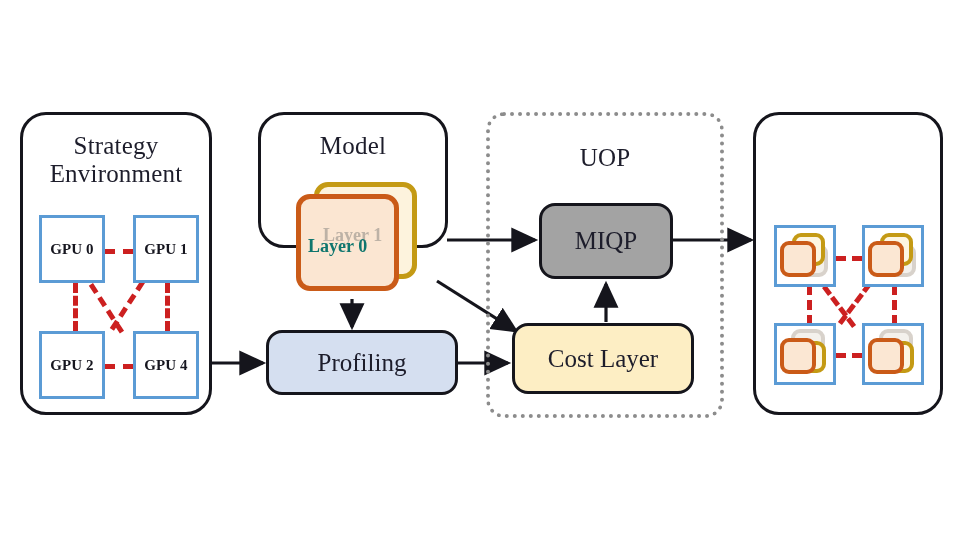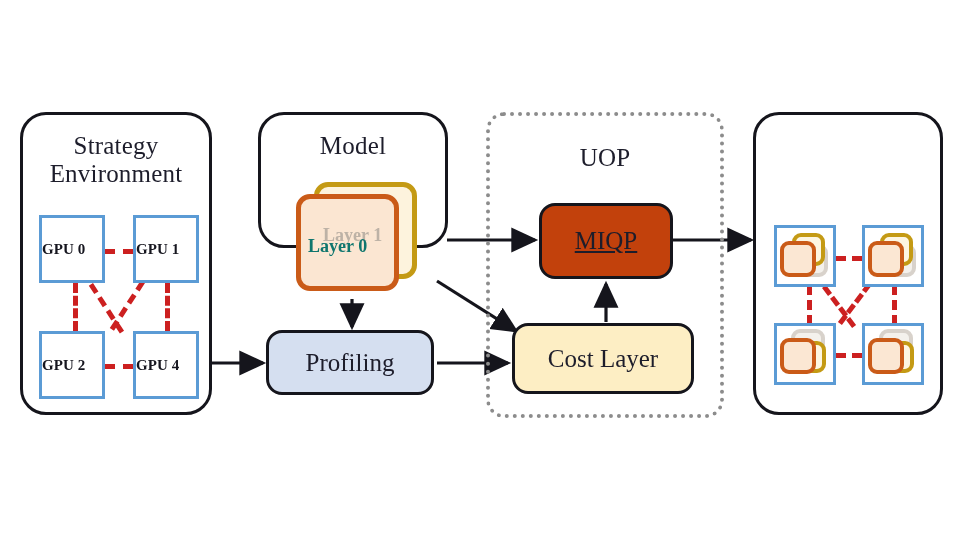--- a/index.html
+++ b/index.html
@@ -51,30 +51,30 @@
   .procbox {
     border: 3px solid #15151c;
     border-radius: 16px;
     display: flex;
     align-items: center;
     justify-content: center;
     font-size: 25px;
     color: #1d1d2b;
   }
   .procbox.profiling { background: #d5dff0; }
-  .procbox.miqp      { background: #c2410c; text-decoration: underline; }
+  .procbox.miqp      { background: #a3a3a3; }
   .procbox.costmodel { background: #fdeec4; }
 
   
   .gpu-square {
     border: 3px solid #5b9bd5;
     background: #ffffff;
     display: flex;
     align-items: center;
-    justify-content: flex-start;
+    justify-content: center;
     font-size: 15px;
     font-weight: 700;
     color: #16161f;
     letter-spacing: .1px;
   }
   .slot-square {
     border: 3px solid #5b9bd5;
     background: #ffffff;
   }
 
@@ -189,21 +189,21 @@
 
   <div class="abs panel" style="left:258px; top:112px; width:190px; height:136px;">
     <div class="panel-title" style="top:17px;">Model</div>
 
     <div class="card card-back" style="left:53px; top:67px; width:103px; height:97px;"></div>
     <div class="card card-front" style="left:35px; top:79px; width:103px; height:97px;"></div>
     <div class="card-label label-faded" style="left:62px; top:110px;">Layer 1</div>
     <div class="card-label label-front" style="left:47px; top:121px;">Layer 0</div>
   </div>
 
-  <div class="abs procbox profiling" style="left:266px; top:330px; width:168px; height:65px;">
+  <div class="abs procbox profiling" style="left:266px; top:330px; width:192px; height:65px;">
     <span>Profiling</span>
   </div>
 
   <div class="abs procbox miqp" style="left:539px; top:203px; width:134px; height:76px;">
     <span>MIQP</span>
   </div>
 
   <div class="abs procbox costmodel" style="left:512px; top:323px; width:182px; height:71px;">
     <span>Cost Layer</span>
   </div>

